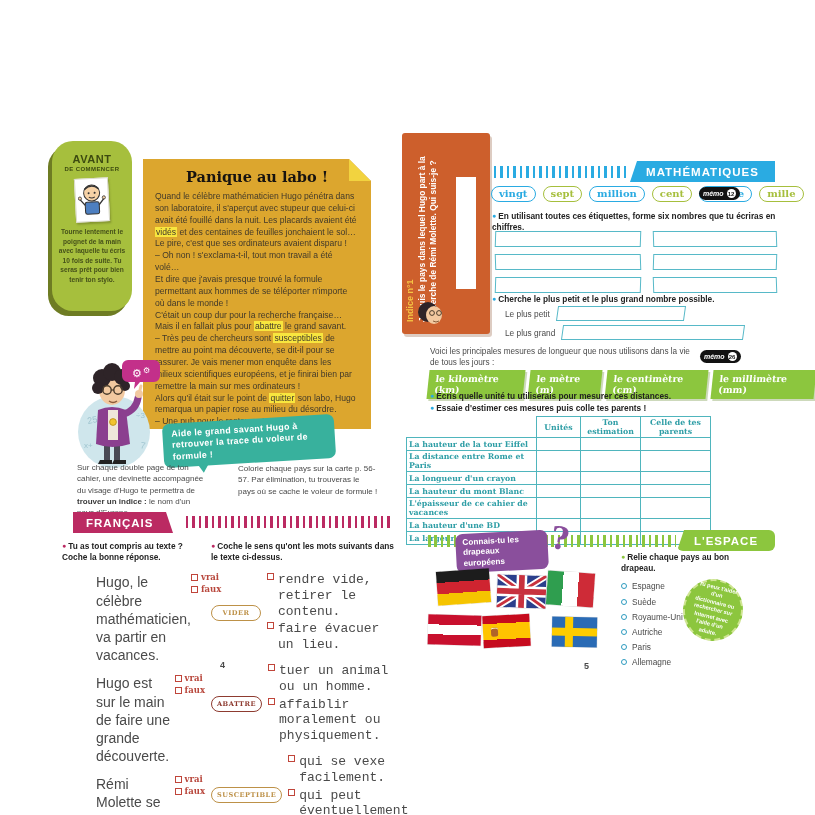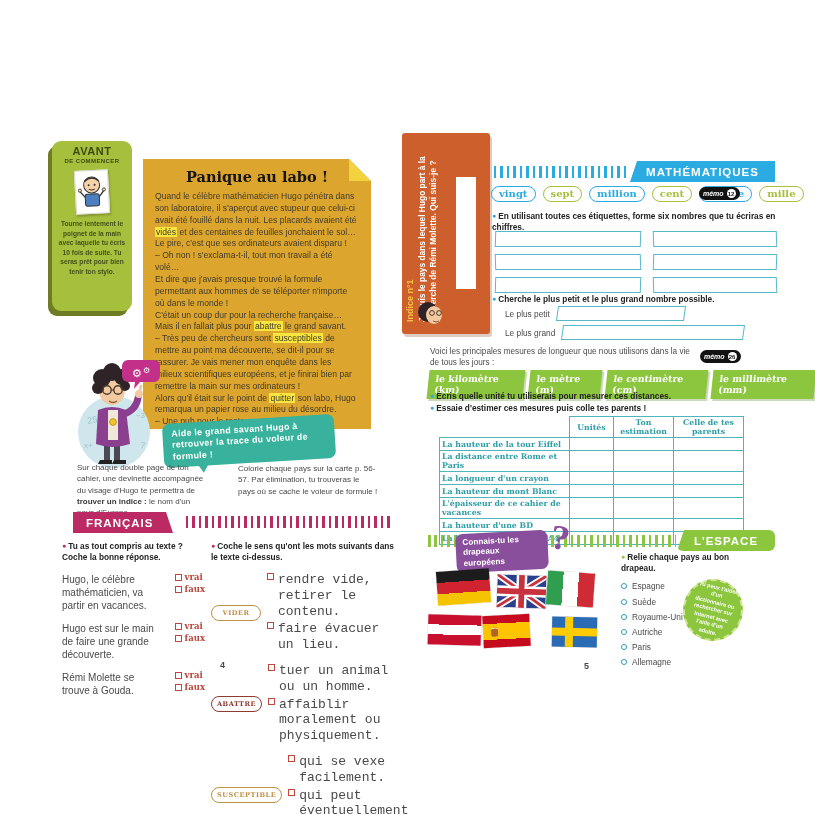--- a/index.html
+++ b/index.html
@@ -3,21 +3,21 @@
 <meta charset="utf-8">
 <style>
   * { margin:0; padding:0; box-sizing:border-box; }
   html,body { background:#fff; }
   body { width:815px; height:815px; font-family:"Liberation Sans", sans-serif; }
   #canvas { position:relative; width:815px; height:815px; background:#ffffff; overflow:hidden; }
   .abs { position:absolute; }
 
   
   .avant-tab { left:52px; top:141px; width:80px; height:170px; background:#a6bf3d;
-    border-radius:9px; box-shadow:-4px 5px 0 #6e7c23; padding:4px 6px 6px 6px; text-align:center; }
+    border-radius:21px; box-shadow:-4px 5px 0 #6e7c23; padding:12px 6px 6px 6px; text-align:center; }
   .avant-t1 { font-size:11px; font-weight:800; color:#3c4a10; letter-spacing:.5px; }
   .avant-t2 { font-size:6px; font-weight:800; color:#3c4a10; letter-spacing:.4px; margin-top:1px; }
   .avant-card { width:34px; height:44px; background:#fff; margin:6px auto 5px auto; border:1px solid #d8d8c8;
     box-shadow:1px 2px 2px rgba(60,60,20,.3); transform:rotate(-3deg); display:flex; align-items:center; justify-content:center; }
   .avant-body { font-size:6.6px; line-height:1.45; color:#46511a; font-weight:600; }
 
   
   .sticky { left:143px; top:159px; width:228px; height:270px; background:#dca62e;
     box-shadow:4px 4px 0 rgba(130,95,20,.35);
     clip-path:polygon(0 0, calc(100% - 22px) 0, 100% 22px, 100% 100%, 0 100%); }
@@ -60,21 +60,21 @@
     background:repeating-linear-gradient(90deg,#8cc63e 0 2.5px, transparent 2.5px 6.5px); }
   .esp-block { left:677px; top:530px; width:98px; background:#8cc63e; justify-content:center;
     clip-path:polygon(7px 0, 100% 0, 100% 100%, 0 100%);border-radius:6px; }
 
   
   .prompt { font-size:8.3px; font-weight:800; color:#222; line-height:1.35; }
   .bullet { font-size:7px; margin-right:2px; position:relative; top:-1px; }
   .b-pink { color:#bb2a62; } .b-blue { color:#2aabe2; } .b-green { color:#8cc63e; }
   .q1 { left:62px; top:541px; width:143px; }
   .statement-row { display:flex; justify-content:space-between; margin-top:10px; }
-  .statement-text { width:95px; font-size:10px; color:#4a4a4a; line-height:1.3; }
+  .statement-text { width:95px; font-size:14px; color:#4a4a4a; line-height:1.3;margin-left:34px; }
   .vf-row { display:flex; align-items:center; gap:3px; margin-bottom:3px; }
   .checkbox { width:7px; height:7px; border:1px solid #c0453a; background:#fff; flex:none; }
   .vf-label { color:#b8473c; font-family:"DejaVu Serif", serif; font-weight:bold; font-size:8.5px; line-height:1; }
   .q2 { left:211px; top:541px; width:184px; }
   .word-row { display:flex; gap:6px; margin-top:9px; align-items:center; }
   .word-pill { flex:none; min-width:50px; text-align:center; border:1.5px solid; border-radius:9px;
     font-family:"DejaVu Serif", serif; font-size:6.6px; font-weight:bold; letter-spacing:.5px; padding:3px 5px; background:#fff; }
   .pill-gold { color:#bd9148; border-color:#bd9148; }
   .pill-maroon { color:#8e3b30; border-color:#8e3b30; }
   .pill-red { color:#c44a39; border-color:#c44a39; }
@@ -115,21 +115,21 @@
   .plus-row { position:absolute; display:flex; align-items:center; gap:7px; }
   .pr1 { left:505px; top:306px; } .pr2 { left:505px; top:325px; }
   .plus-box { border:1.2px solid #57b9c8; background:#fff; height:15px; transform:skewX(-8deg); }
   .pb1 { width:128px; } .pb2 { width:182px; }
   .mesures-intro { left:430px; top:346px; width:268px; font-size:8.2px; color:#4a4a4a; line-height:1.35; }
   .units-row { left:428px; top:370px; display:flex; gap:5px; }
   .unit { background:#8cc63e; color:#fff; font-family:"DejaVu Serif", serif; font-weight:bold;
     font-size:9.3px; padding:3px 7px 4px 7px; transform:skewX(-6deg); box-shadow:2px 2px 0 rgba(90,130,30,.3); }
   .instr1 { left:430px; top:391px; width:330px; }
   .instr2 { left:430px; top:403px; width:330px; }
-  .mtable { left:439px; top:416px; border-collapse:collapse; }
+  .mtable { left:406px; top:416px; border-collapse:collapse; }
   .mtable td, .mtable th { border:1px solid #4fb5bd; height:13px; }
   .mtable th { font-family:"DejaVu Serif", serif; color:#2f9ea6; font-size:7.8px; font-weight:bold; padding:1px 2px; }
   .mtable th.nob { border:none; }
   .row-label { font-size:7.6px; color:#4a4a4a; padding-left:4px; text-align:left; font-weight:normal; }
   .c0 { width:130px; } .c1 { width:44px; } .c2 { width:60px; } .c3 { width:70px; }
 
   
   .purple-bubble { left:456px; top:532px; width:92px; min-height:28px; background:#8a4f9c; border-radius:7px;
     transform:rotate(-3deg); color:#fff; font-size:8.2px; font-weight:bold; line-height:1.25; padding:4px 7px; }
   .purple-bubble:after { content:""; position:absolute; left:18px; bottom:-6px; width:0; height:0;

